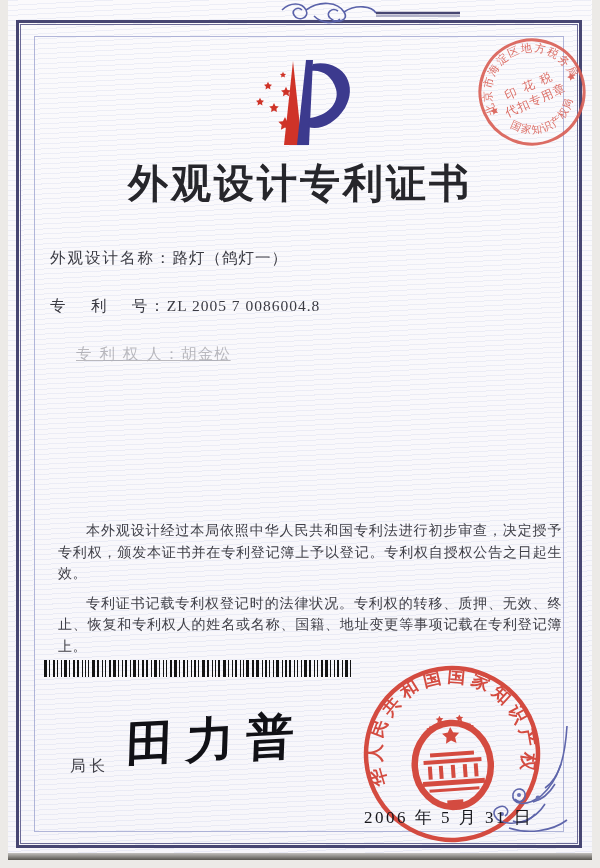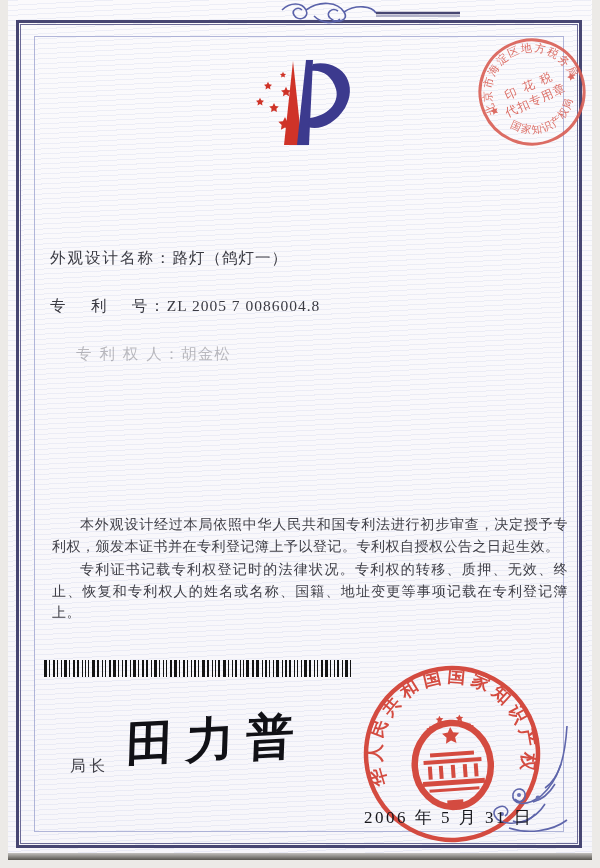--- a/index.html
+++ b/index.html
@@ -34,24 +34,24 @@
   .stamp-wrap svg{transform:rotate(-24deg);opacity:.88;}
   .logo{position:absolute;left:238px;top:56px;}
   .title{
     position:absolute;left:0;top:156px;width:100%;
     text-align:center;font-size:40px;font-weight:700;color:#26262b;
     letter-spacing:3px;margin:0;
   }
   .fields{position:absolute;left:42px;top:248px;right:38px;}
   .field{height:48px;font-size:15.5px;color:#3a3a42;letter-spacing:1px;}
   .field .lbl{letter-spacing:2px;}
-  .field.faded{opacity:.33;filter:blur(.5px);padding-left:26px;}
+  .field.faded{opacity:.33;filter:blur(.5px);padding-left:26px;text-decoration:underline;}
   .paras{position:absolute;left:42px;top:512px;width:520px;}
   .paras p{
-    margin:2px;text-indent:2em;text-align:justify;
+    margin:8px;text-indent:2em;text-align:justify;
     font-size:14px;line-height:21.5px;color:#404048;letter-spacing:.5px;
   }
   .barcode{
     position:absolute;left:36px;top:660px;width:308px;height:17px;
     display:flex;justify-content:space-between;align-items:stretch;
   }
   .barcode span{display:block;background:#141414;}
   .director{
     position:absolute;left:62px;top:756px;
     font-size:15.5px;color:#3c3c44;letter-spacing:4px;
@@ -131,20 +131,21 @@
       <use href="#st" transform="translate(40,36) scale(5.2)"></use>
       <use href="#st" transform="translate(14,46) scale(4.2)"></use>
       <use href="#st" transform="translate(28,52) scale(5)"></use>
       <use href="#st" transform="translate(39,68) scale(7)"></use>
     </g>
     <polygon points="47,5 38,89 56,89" fill="#cf3328"></polygon>
     <polygon points="60,4 51,89 63,89 67,4" fill="#3c3a8e"></polygon>
     <path fill="#3c3a8e" d="M67,8 C96,3 113,28 99,52 C89,68 73,75 62,71 L64,62 C80,60 94,48 90,33 C86,19 75,13 64,15 Z"></path>
   </svg>
 
+  <h1 class="title">外观设计专利证书</h1>
 
   <div class="fields">
     <div class="field">
       <span class="lbl">外观设计名称：</span><span>路灯（鸽灯一）</span>
     </div>
     <div class="field">
       <span class="lbl">专　 利　 号：</span><span>ZL 2005 7 0086004.8</span>
     </div>
     <div class="field faded">
       <span class="lbl">专 利 权 人：</span><span>胡金松</span>

